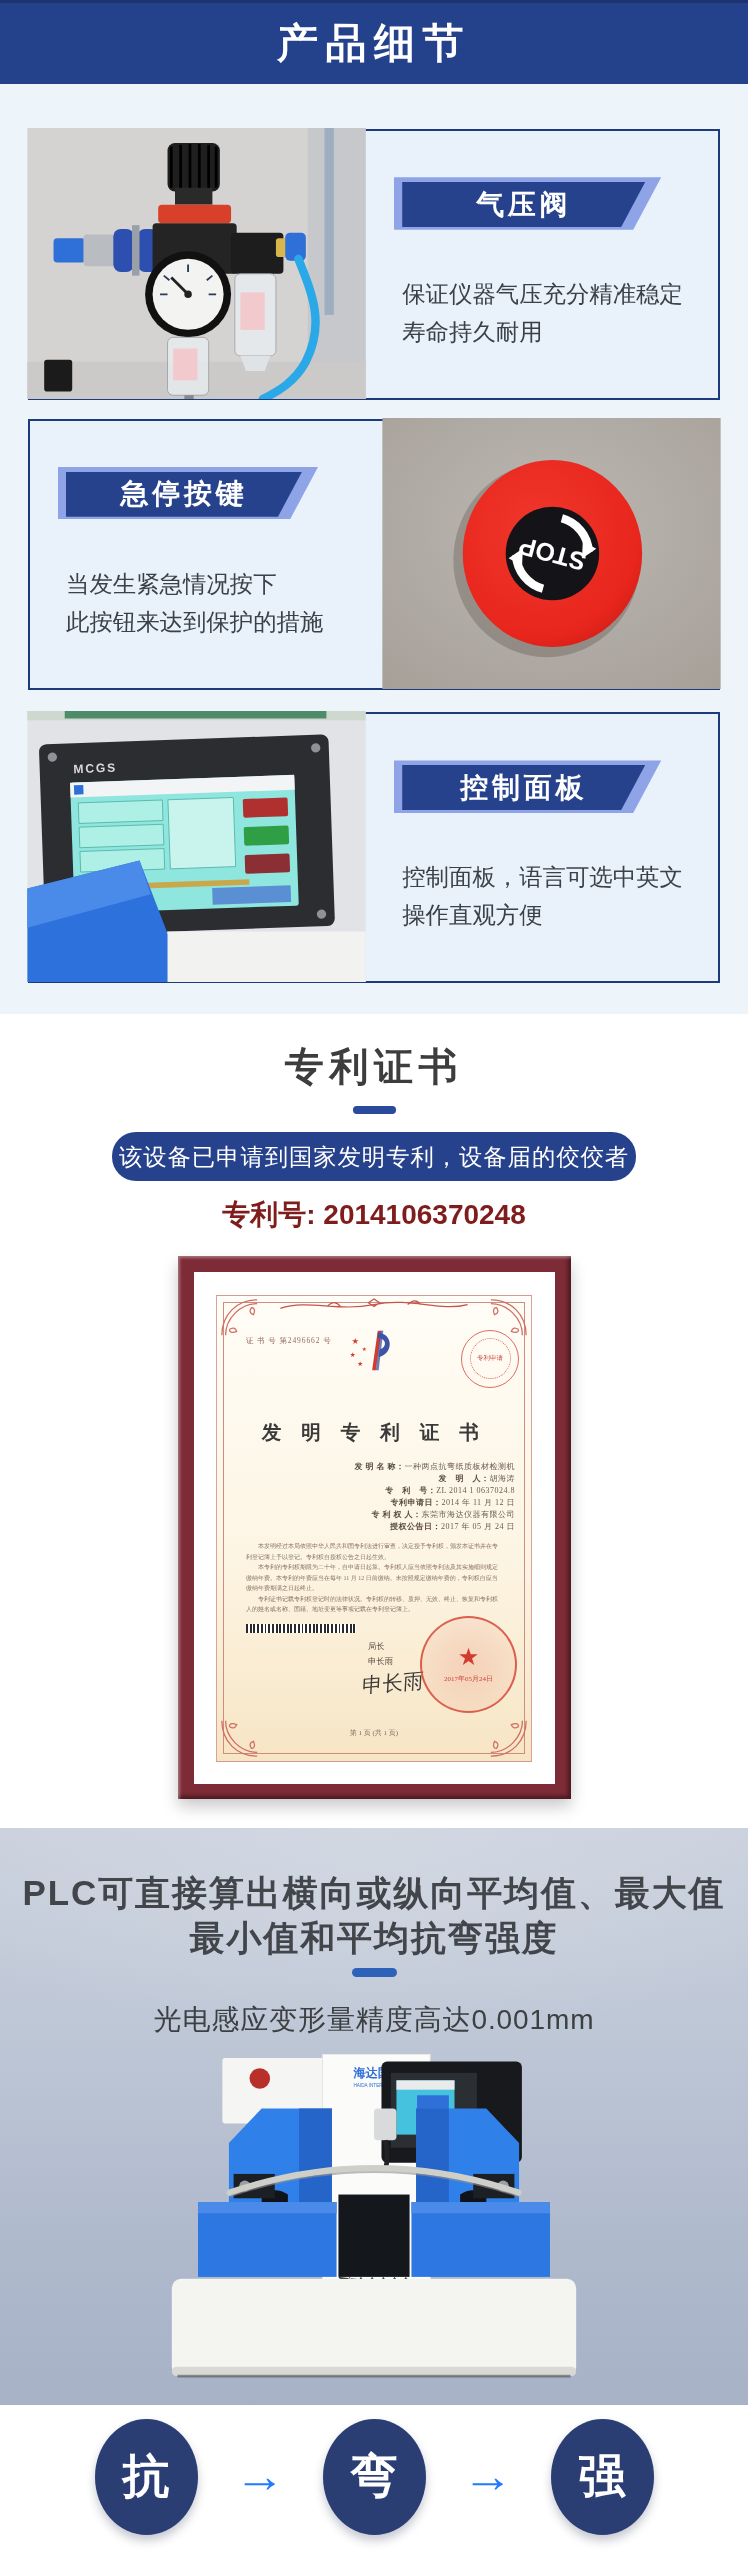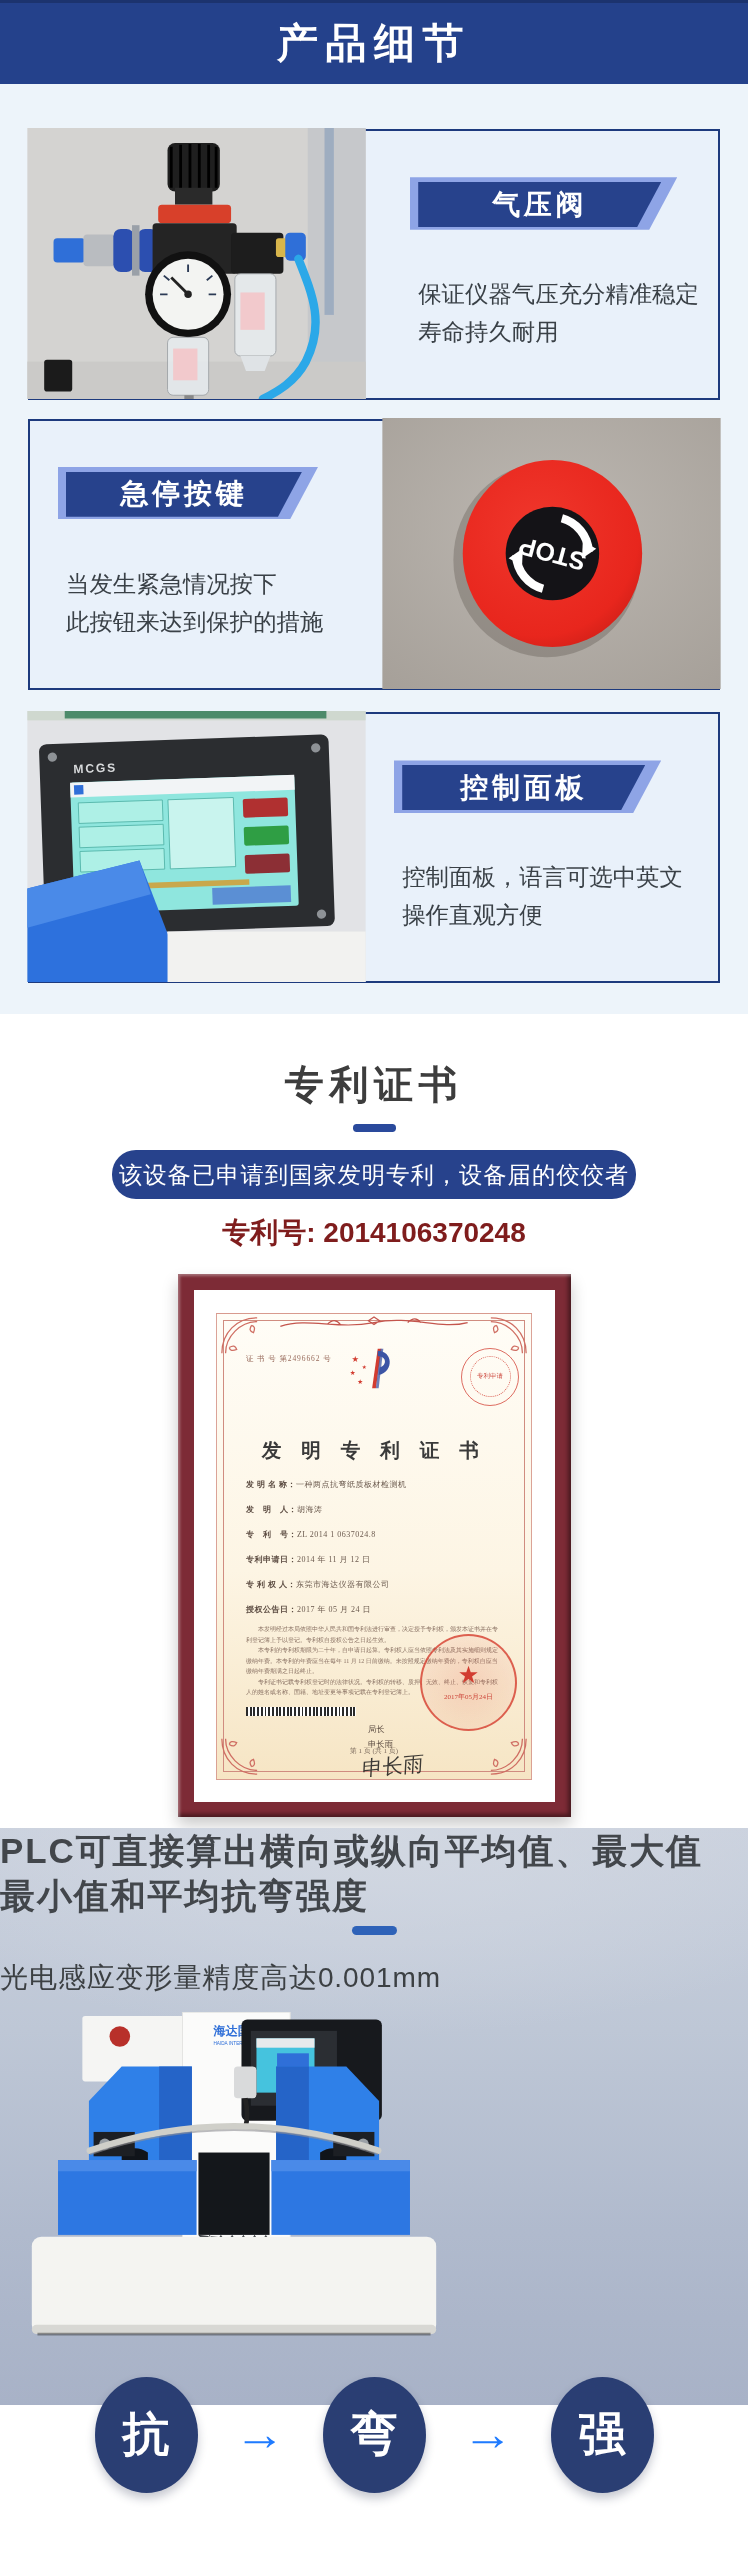--- a/index.html
+++ b/index.html
@@ -7,36 +7,36 @@
   body { font-family:"Liberation Sans", sans-serif; }
   .page { width:748px; height:2576px; margin:0 auto; position:relative; overflow:hidden; background:#fff; }
 
   
   .hd { height:84px; background:#24418b; border-top:3.7px solid #1c336e; display:flex; align-items:center; justify-content:center; }
   .hd-title { color:#fff; font-size:41px; font-weight:bold; letter-spacing:7.5px; }
 
   
   .features { background:#edf4fa; padding:45px 0 31px; }
   .card { width:692px; height:271px; margin:0 auto; border:2.8px solid #1d3a7d; background:#e9f1fa; display:flex; position:relative; }
-  .card.c1 { margin-bottom:18.7px;gap:16px; }
+  .card.c1 { margin-bottom:18.7px; }
   .card.c2 { margin-bottom:22.4px; }
   .photo { width:339px; flex:none; position:relative; overflow:hidden; }
   .photo-left  { margin:-2.8px 0 -2.8px -2.8px; height:271px; }
   .photo-right { margin:-2.8px -2.8px -2.8px 0; height:271px; }
   .panel { flex:1; padding:51px 0 0 36px; }
   .ribbon { position:relative; width:243px; height:45px; margin-bottom:49px; }
   .ribbon.small { width:236px; }
   .ribbon::before { content:""; position:absolute; left:-8.4px; right:-16px; top:-4.7px; bottom:-2.8px;
       background:#8ea4e6; clip-path:polygon(0 0,100% 0,calc(100% - 28px) 100%,0 100%); }
   .ribbon-face { position:absolute; inset:0; background:#27428c; clip-path:polygon(0 0,100% 0,calc(100% - 24px) 100%,0 100%);
       color:#fff; display:flex; align-items:center; justify-content:center; font-size:28px; font-weight:bold; letter-spacing:3.7px; }
   .desc { font-size:23.4px; color:#3a4147; line-height:1.62; }
 
   
-  .patent { background:#fff; height:814px; padding-top:46px; overflow:hidden; }
+  .patent { background:#fff; height:814px; padding-top:28px; overflow:hidden; }
   .p-title { text-align:center; font-size:39px; line-height:49px; font-weight:bold; color:#3d3d3d; letter-spacing:5.6px; }
   .p-underline { width:43px; height:7.5px; border-radius:3.7px; background:#2a4a9c; margin:15px auto 0; }
   .p-pill { width:524px; height:49px; border-radius:24px; background:#27428c; color:#fff; display:flex; align-items:center;
       justify-content:center; font-size:23.4px; letter-spacing:0.9px; margin:18.7px auto 0; }
   .p-no { text-align:center; font-size:28px; line-height:34px; color:#7f1d1d; font-weight:bold; margin-top:17px; }
   .cert-frame { width:393px; height:543px; margin:24px auto 0; background:#7d2b36; padding:16px;
       box-shadow:inset 1.9px 1.9px 2.8px rgba(255,255,255,.35), inset -2.8px -2.8px 4.7px rgba(0,0,0,.45), 0 7.5px 15px rgba(0,0,0,.22); }
   .cert-mat { background:#fff; height:512px; padding:22.4px; }
   .cert-paper { position:relative; height:467px; padding:28px 17px 9.4px;
       background:linear-gradient(180deg,#fffdf7 0%,#fdf5e4 55%,#f6e5c4 100%);
@@ -44,41 +44,41 @@
   .cert-inner-border { position:absolute; inset:7.5px; border:0.9px solid #d08c80; pointer-events:none; }
   .cert-ornament { position:absolute; top:1.9px; left:50%; transform:translateX(-50%); color:#c4554d; }
   .cert-no { font-size:7.5px; color:#996c5d; margin:13px 0 0 13px; letter-spacing:0.9px; }
   .cert-logo { position:absolute; top:34px; left:50%; transform:translateX(-50%); }
   .cert-stamp-top { position:absolute; top:35px; right:13px; width:58px; height:58px; border-radius:50%;
       border:1.9px solid rgba(210,60,48,.75); display:flex; align-items:center; justify-content:center; }
   .cert-stamp-top .ring { width:41px; height:41px; border-radius:50%; border:0.9px dotted rgba(210,60,48,.8);
       color:rgba(200,55,45,.85); font-size:6.5px; text-align:center; display:flex; align-items:center; justify-content:center; }
   .cert-title { text-align:center; margin-top:73px; font-size:19.6px; font-weight:bold; letter-spacing:7.5px; color:#3a3a3a; }
   .cert-fields { margin:15px 0 0 13px; }
-  .cert-field { font-size:8px; color:#6b5a4e; margin-top:14px; letter-spacing:0.5px; }
+  .cert-field { font-size:8px; color:#6b5a4e; margin-top:1px; letter-spacing:0.5px;text-align:right; }
   .cert-field b { color:#5c4c42; font-weight:bold; }
   .cert-body { margin:9.4px 13px 0; }
   .cert-body p { font-size:6px; line-height:1.75; color:#8a7264; text-indent:2em; }
   .cert-barcode { width:110px; height:9.4px; margin:9.4px 0 0 13px;
       background:repeating-linear-gradient(90deg,#2a2a2a 0 1.9px,#fff 1.9px 3.7px); }
   .cert-sign-row { display:flex; align-items:center; margin:5.6px 0 0 13px;flex-direction:column; }
   .cert-director { font-size:8.4px; color:#5c4c42; line-height:1.8; }
   .cert-signature { font-size:20.6px; color:#1d1d1d; margin-left:24px; transform:rotate(-5deg) skewX(-8deg); opacity:.85; }
   .cert-stamp-big { position:absolute; right:15px; bottom:49px; width:97px; height:97px; border-radius:50%;
       border:2.8px solid rgba(214,62,48,.8); background:radial-gradient(circle, rgba(226,84,64,.18), rgba(226,84,64,.04));
       display:flex; flex-direction:column; align-items:center; justify-content:center; color:#d23c30; }
   .cert-stamp-big .star { font-size:24px; line-height:1; }
   .cert-stamp-big .sdate { font-size:7px; margin-top:5px; color:rgba(200,50,40,.9); }
   .cert-page-note { position:absolute; bottom:24px; left:50%; transform:translateX(-50%); font-size:7px; color:#7b6a5c; }
   .corner { position:absolute; color:#cf6e63; }
   .corner.tl { left:3.7px; top:3.7px; } .corner.tr { right:3.7px; top:3.7px; transform:scaleX(-1); }
   .corner.bl { left:3.7px; bottom:3.7px; transform:scaleY(-1); } .corner.br { right:3.7px; bottom:3.7px; transform:scale(-1,-1); }
 
   
-  .plc { height:577px; text-align:left;
+  .plc { height:577px; padding-top:42px; text-align:center;
       background:radial-gradient(120% 60% at 50% 0%, #d2d8e2 0%, rgba(210,216,226,0) 60%),
                  linear-gradient(180deg,#c9d0dd 0%,#bec7d6 35%,#b0bacd 70%,#a8b2c7 100%); }
   .plc-h { font-size:35px; line-height:45px; font-weight:bold; color:#42464b; letter-spacing:1.9px; }
   .plc-divider { width:45px; height:9.4px; border-radius:4.7px; background:#2e62b8; margin:7.5px auto 0; }
   .plc-sub { font-size:28px; color:#3c4043; margin-top:24px; letter-spacing:0.9px; }
   .plc-machine { margin-top:15px; }
   .plc-steps { display:flex; align-items:center; justify-content:center; gap:37px; margin-top:36px; }
   .step-circle { width:103px; height:116px; border-radius:50%; background:#2a3e73; color:#fff;
       display:flex; align-items:center; justify-content:center; font-size:47px; font-weight:bold;
       box-shadow:0 5.6px 9.4px rgba(30,40,70,.25); }

